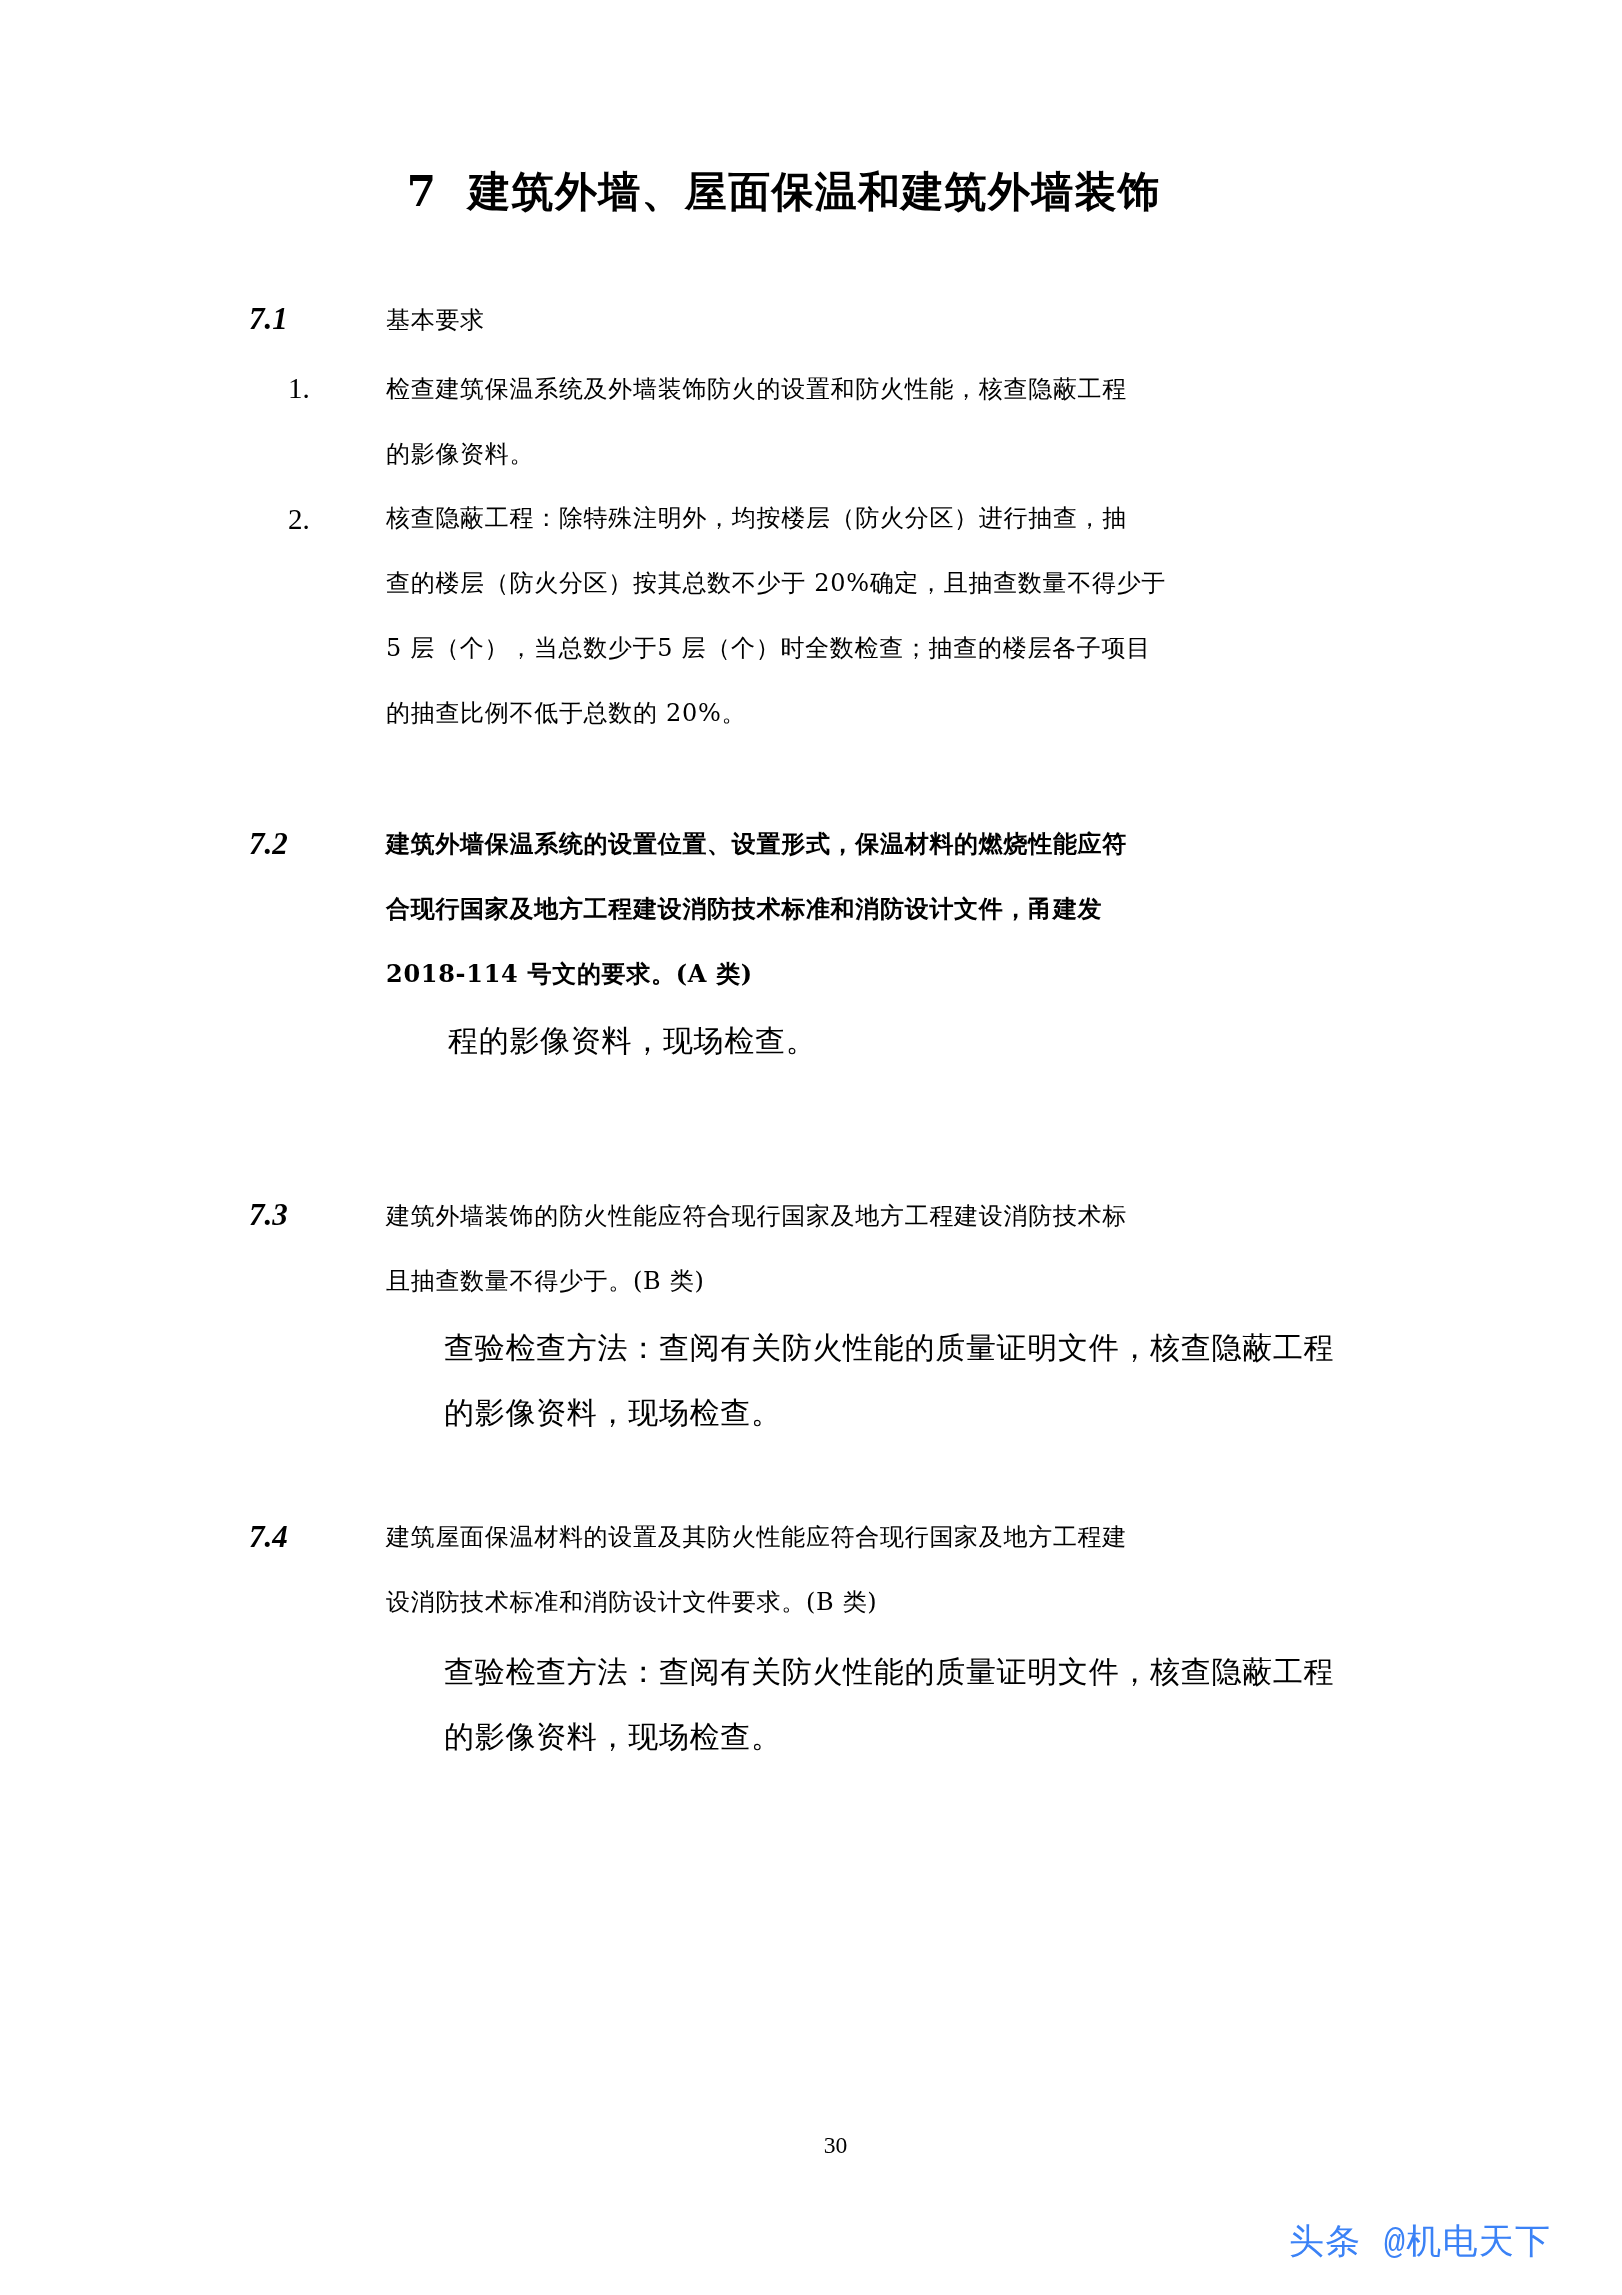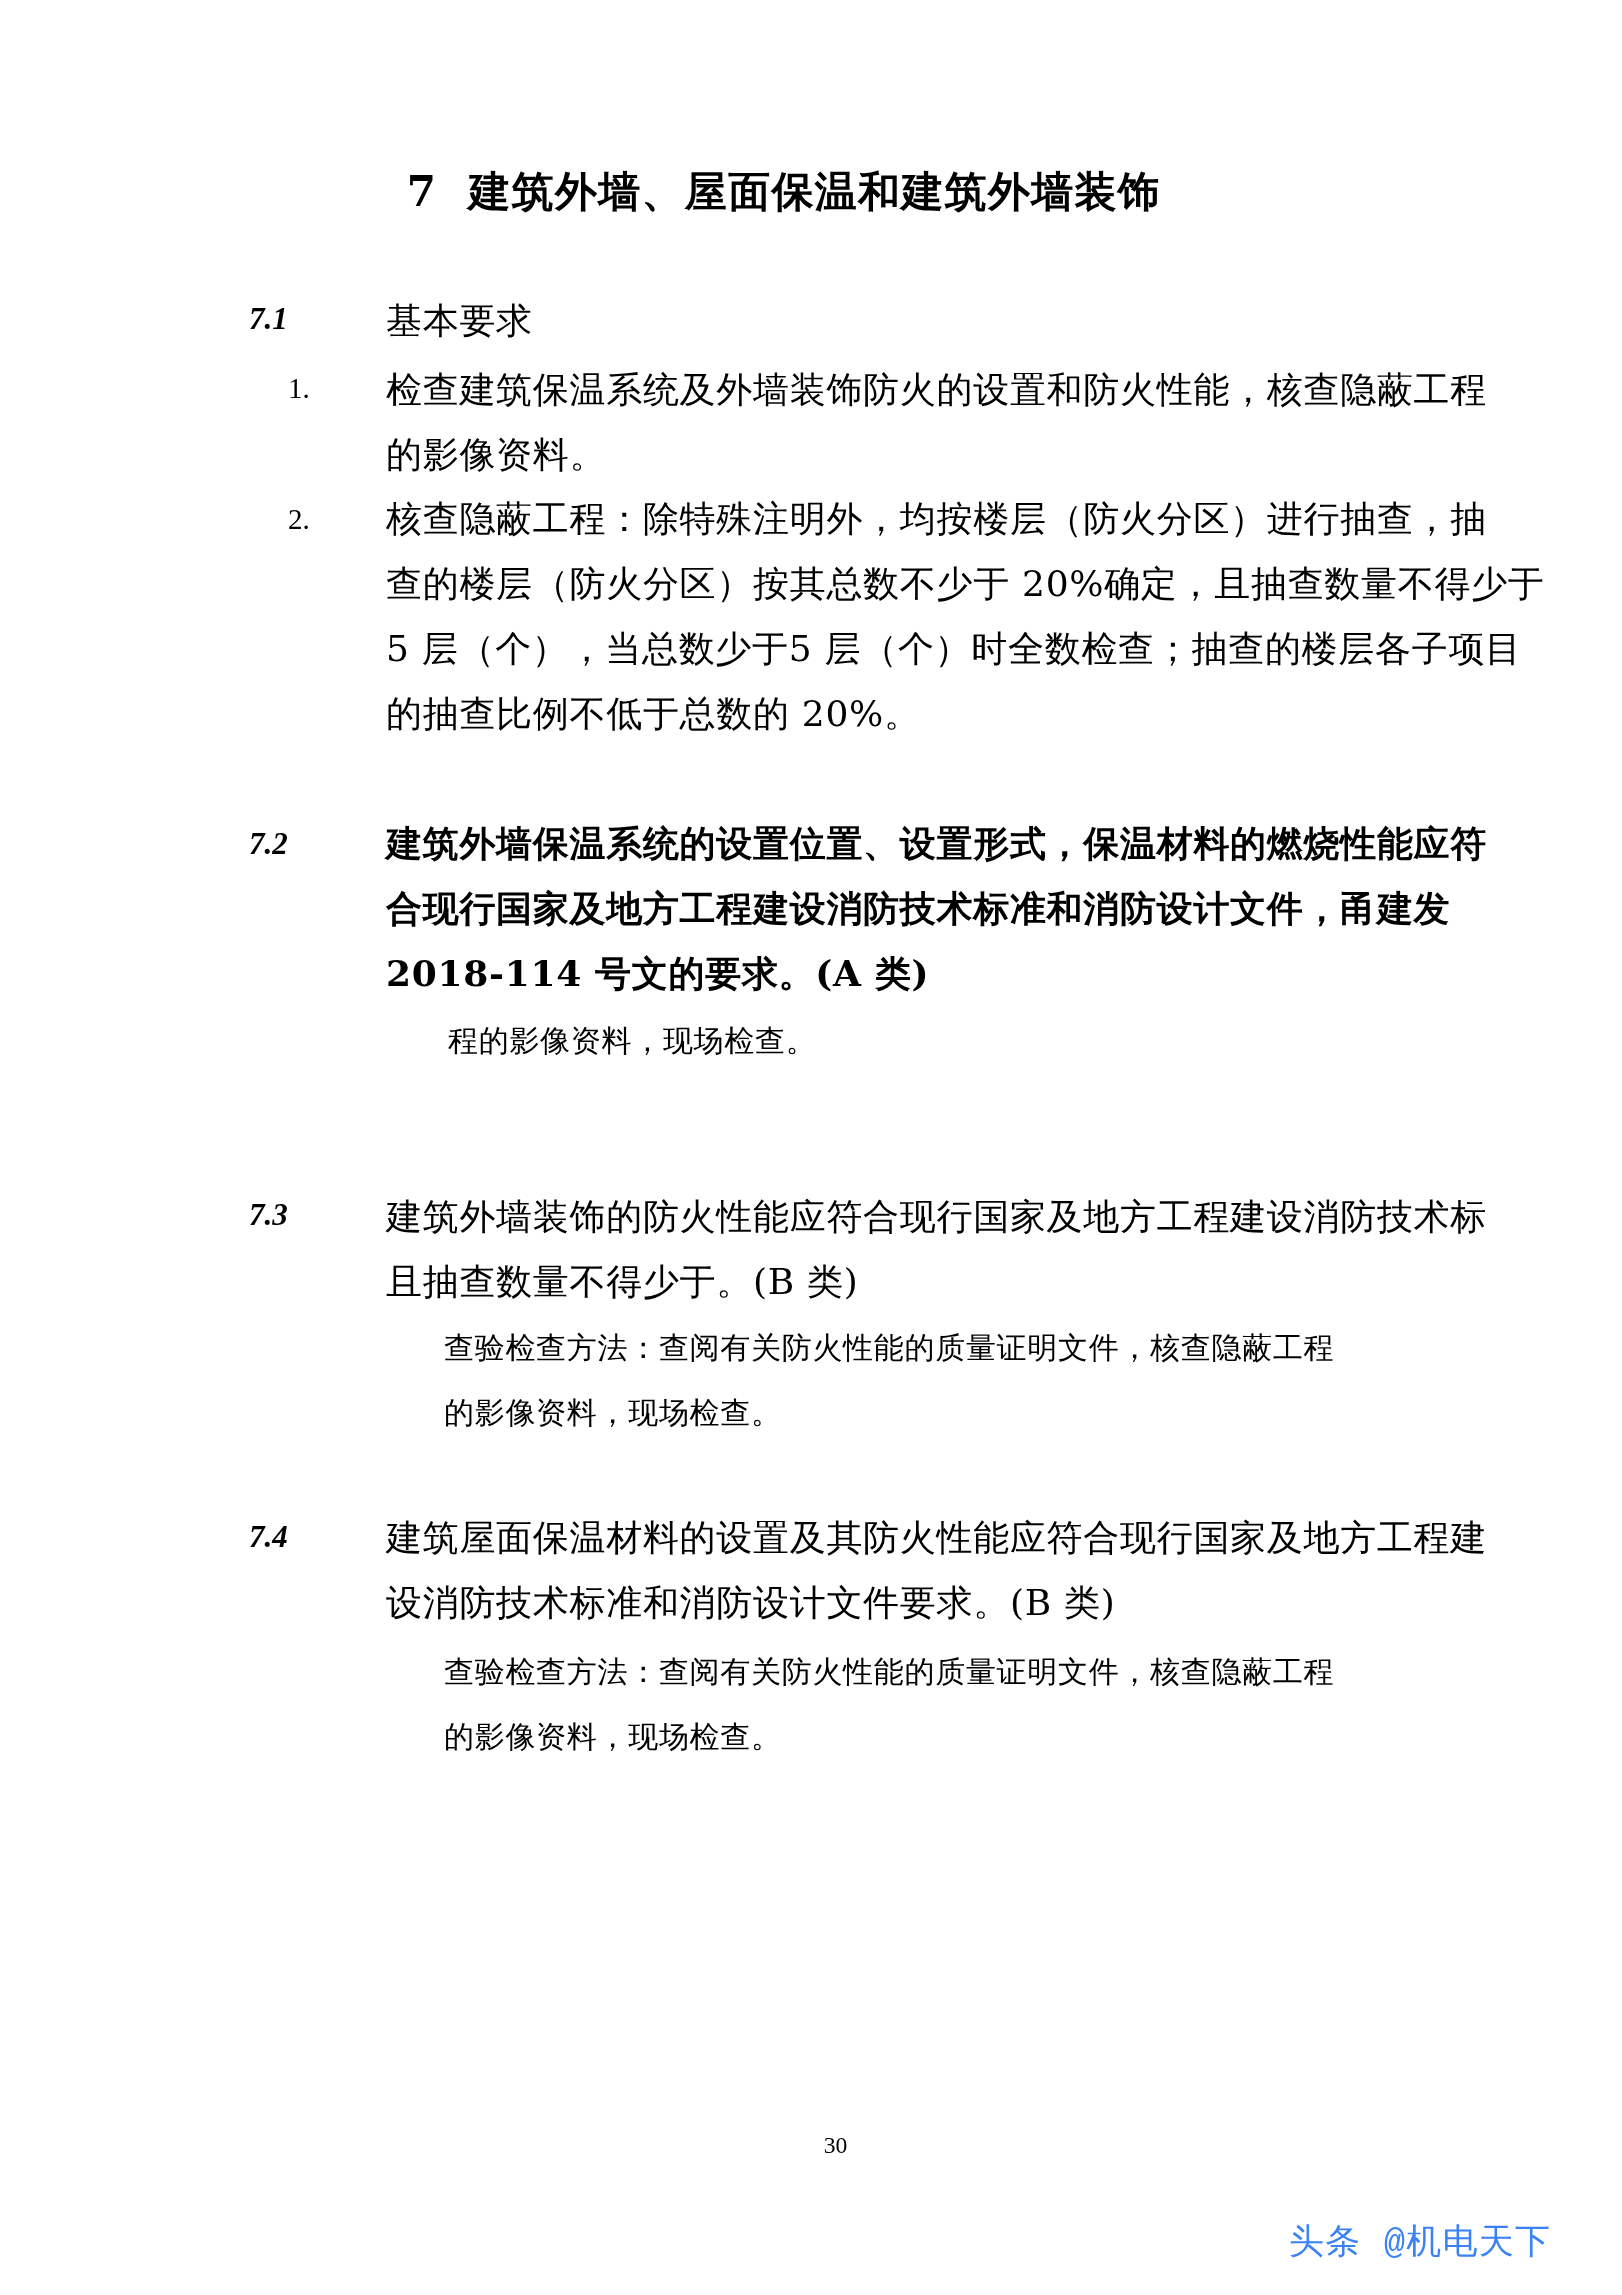--- a/index.html
+++ b/index.html
@@ -17,21 +17,21 @@
     position: absolute; left: 249px; font-size: 31px;
     font-weight: bold; font-style: italic;
     font-family: "Liberation Serif", "DejaVu Serif", serif;
   }
   .item-num {
     position: absolute; left: 288px; font-size: 29px;
     font-family: "Liberation Serif", "DejaVu Serif", serif;
   }
   .para {
     position: absolute; left: 386px; width: 1008px;
-    font-size: 36px; line-height: 65px; letter-spacing: 0.7px;
+    font-size: 24px; line-height: 65px; letter-spacing: 0.7px;
   }
   .para.bold { font-weight: bold; }
   .method {
     position: absolute; width: 955px;
     font-size: 30px; line-height: 65px; letter-spacing: 0.7px;
   }
   .line { display: block; white-space: nowrap; }
   .page-num {
     position: absolute; top: 2132px; left: 0; width: 1623px; text-align: center;
     font-size: 23.6px; font-family: "Liberation Serif", serif; padding-left: 24px;

